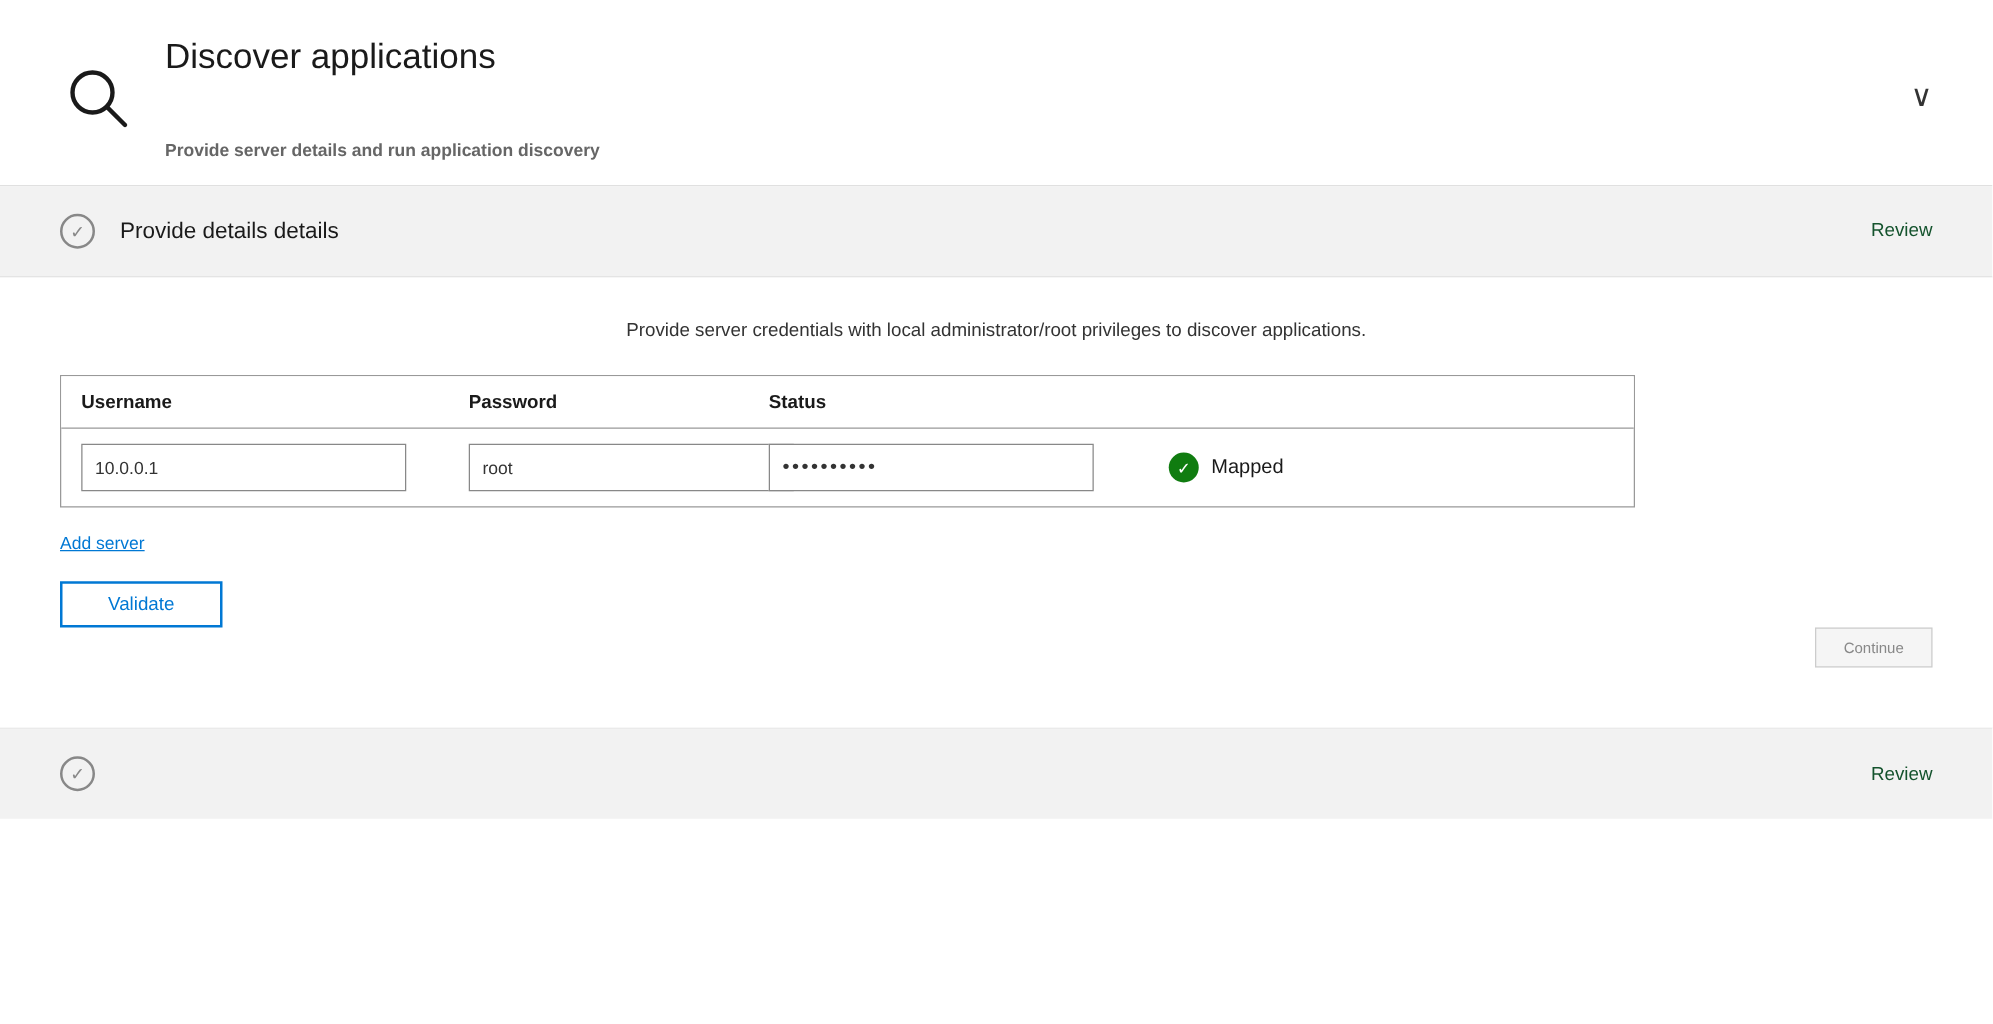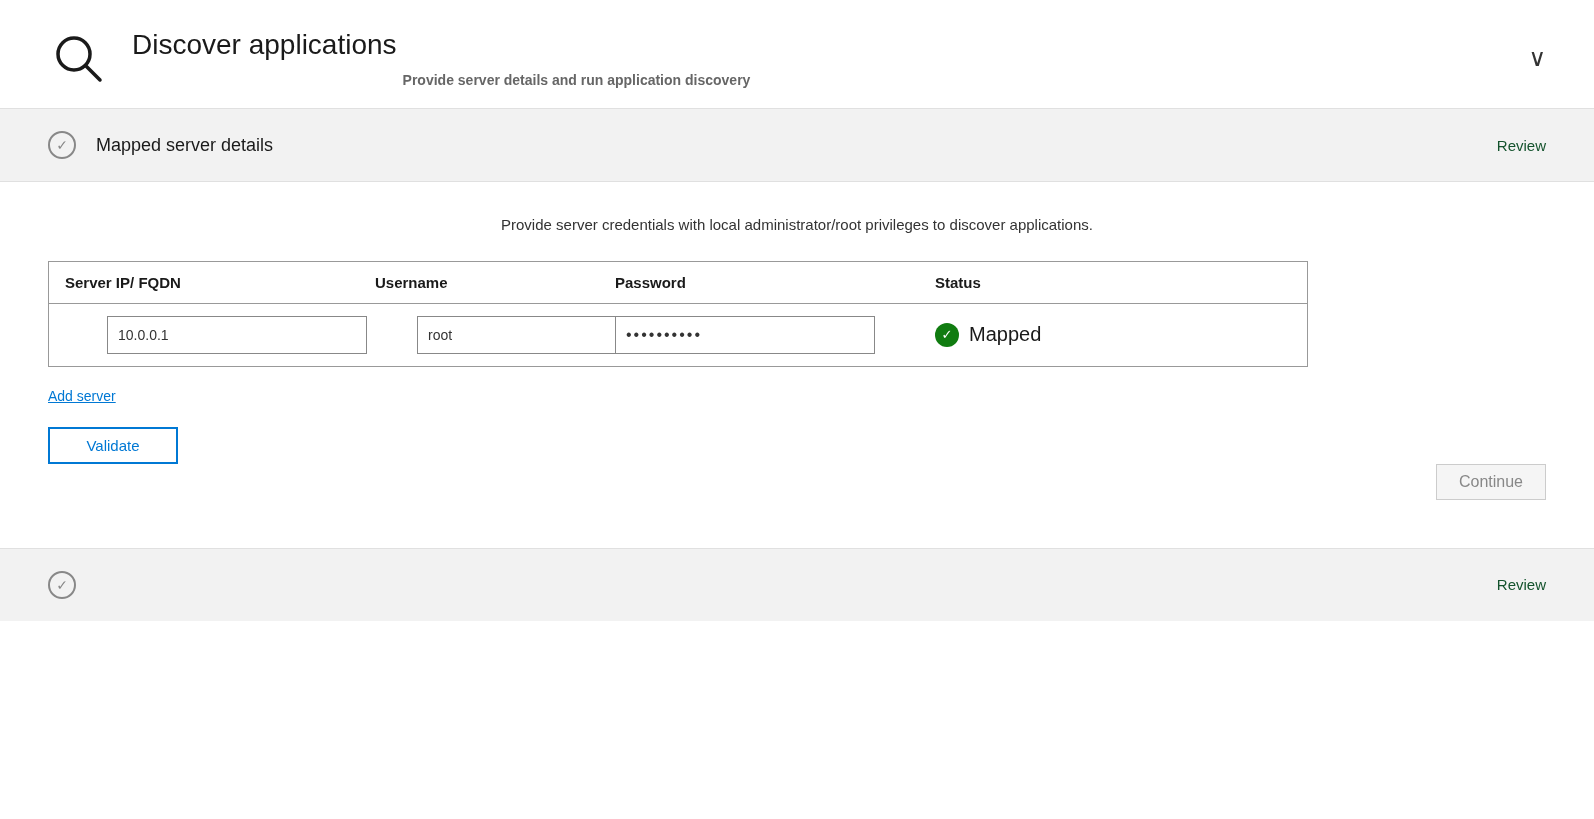--- a/index.html
+++ b/index.html
@@ -45,20 +45,21 @@
       justify-content: center;
     }
 
     .search-icon-svg {
       width: 52px;
       height: 52px;
     }
 
     .header-text {
       display: flex;
+      flex-direction: column;
       gap: 6px;
     }
 
     .header-title {
       font-size: 28px;
       font-weight: 400;
       color: #1a1a1a;
       line-height: 1.2;
     }
 
@@ -173,21 +174,20 @@
     .server-input {
       width: 260px;
       height: 38px;
       border: 1px solid #888;
       padding: 6px 10px;
       font-size: 14px;
       font-family: "Segoe UI", sans-serif;
       color: #333;
       outline: none;
       background: #fff;
-      margin-left: 42px;
     }
 
     .password-input {
       width: 260px;
       height: 38px;
       border: 1px solid #888;
       padding: 6px 10px;
       font-size: 16px;
       font-family: "Segoe UI", sans-serif;
       color: #333;
@@ -209,21 +209,21 @@
       background: #107c10;
       display: flex;
       align-items: center;
       justify-content: center;
       color: white;
       font-size: 13px;
       flex-shrink: 0;
     }
 
     .status-text {
-      font-size: 20px;
+      font-size: 16px;
       color: #1a1a1a;
       font-weight: 400;
       text-align: right;
     }
 
     
     .add-server-link {
       font-size: 14px;
       color: #0078d4;
       text-decoration: underline;
@@ -249,21 +249,21 @@
       display: flex;
       justify-content: flex-end;
       padding: 0 0 8px 0;
     }
 
     .continue-button {
       border: 1px solid #ccc;
       background: #f5f5f5;
       color: #888;
       padding: 8px 22px;
-      font-size: 16px;
+      font-size: 12px;
       font-family: "Segoe UI", sans-serif;
       cursor: default;
     }
 
     
     .step-section-collapsed {
       background: #f2f2f2;
     }
 
     .step-header-collapsed {
@@ -296,32 +296,31 @@
   </div>
 
   <div class="steps-container">
 
     <div class="step-section">
       <div class="step-header">
         <div class="step-header-left">
           <div class="step-check-icon">
             <span>✓</span>
           </div>
-          <div class="step-title">Mapped server details</div>
+          <div class="step-title">Provide details details</div>
         </div>
         <a class="step-review-link">Review</a>
       </div>
 
       <div class="step-content">
         <div class="step-description">Provide server credentials with local administrator/root privileges to discover applications.</div>
 
         
         <div class="server-table">
           <div class="server-table-header">
-            <div class="server-table-header-cell">Server IP/ FQDN</div>
             <div class="server-table-header-cell">Username</div>
             <div class="server-table-header-cell">Password</div>
             <div class="server-table-header-cell">Status</div>
           </div>
           <div class="server-table-row">
             <div class="server-table-cell">
               <input type="text" class="server-input" value="10.0.0.1" style="">
             </div>
             <div class="server-table-cell">
               <input type="text" class="server-input" value="root" style="">

